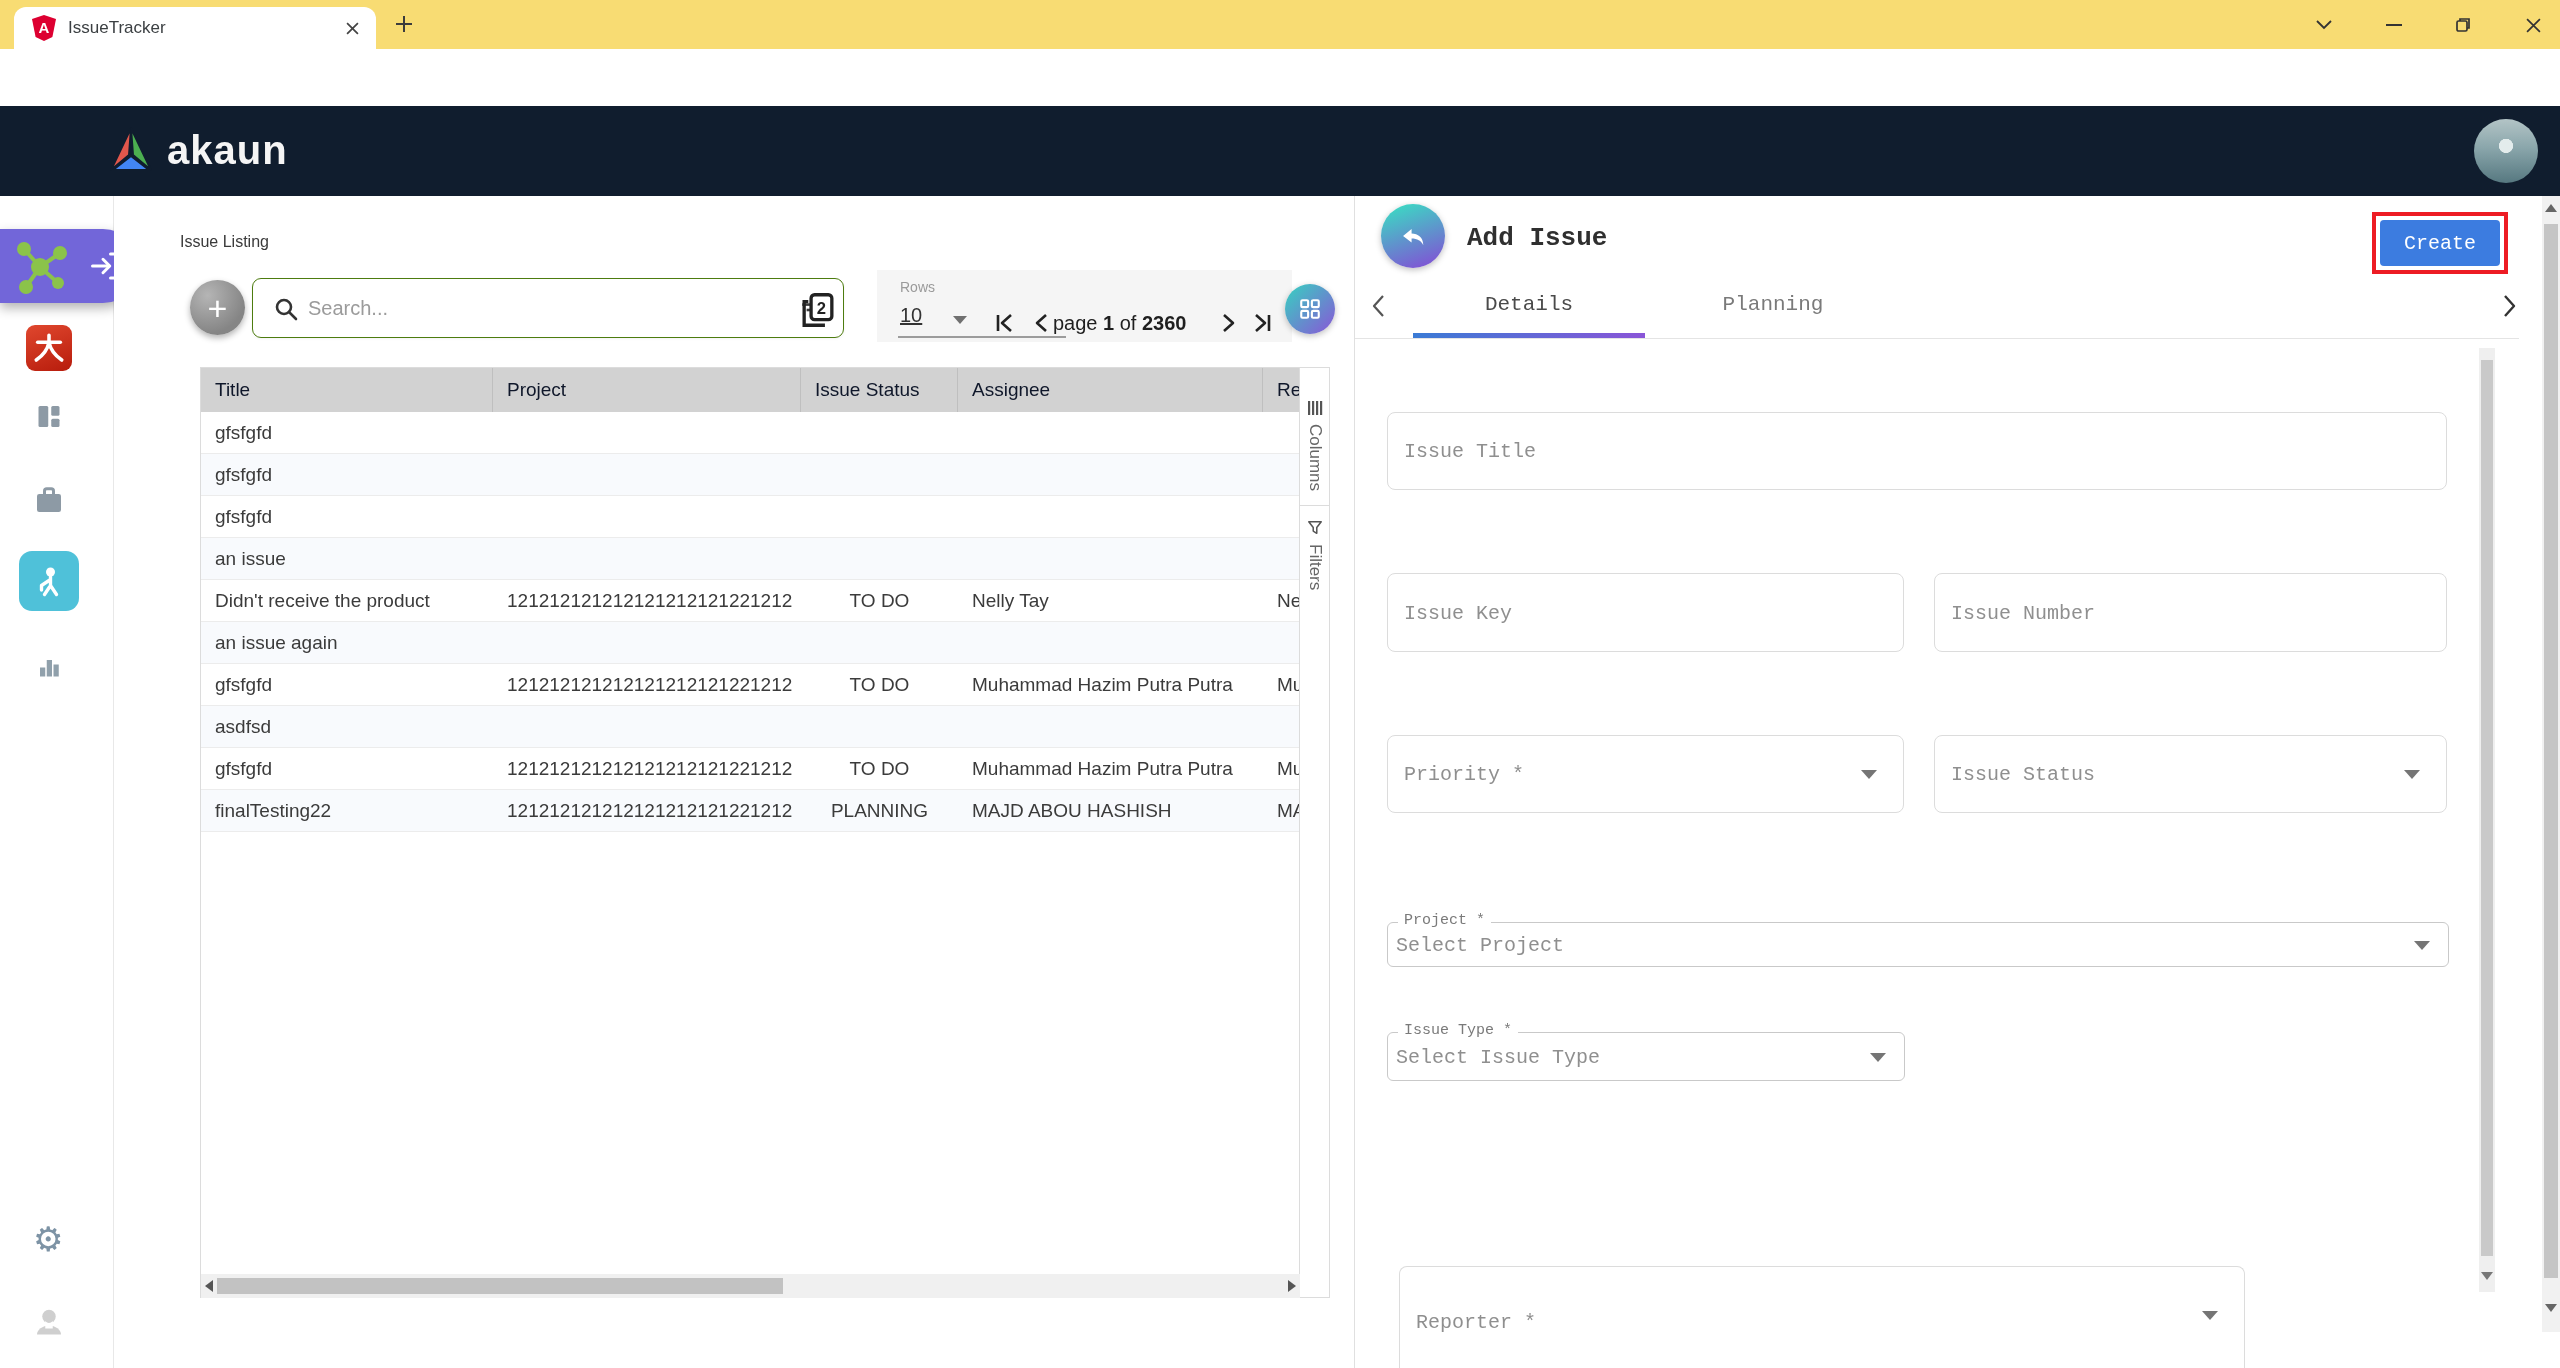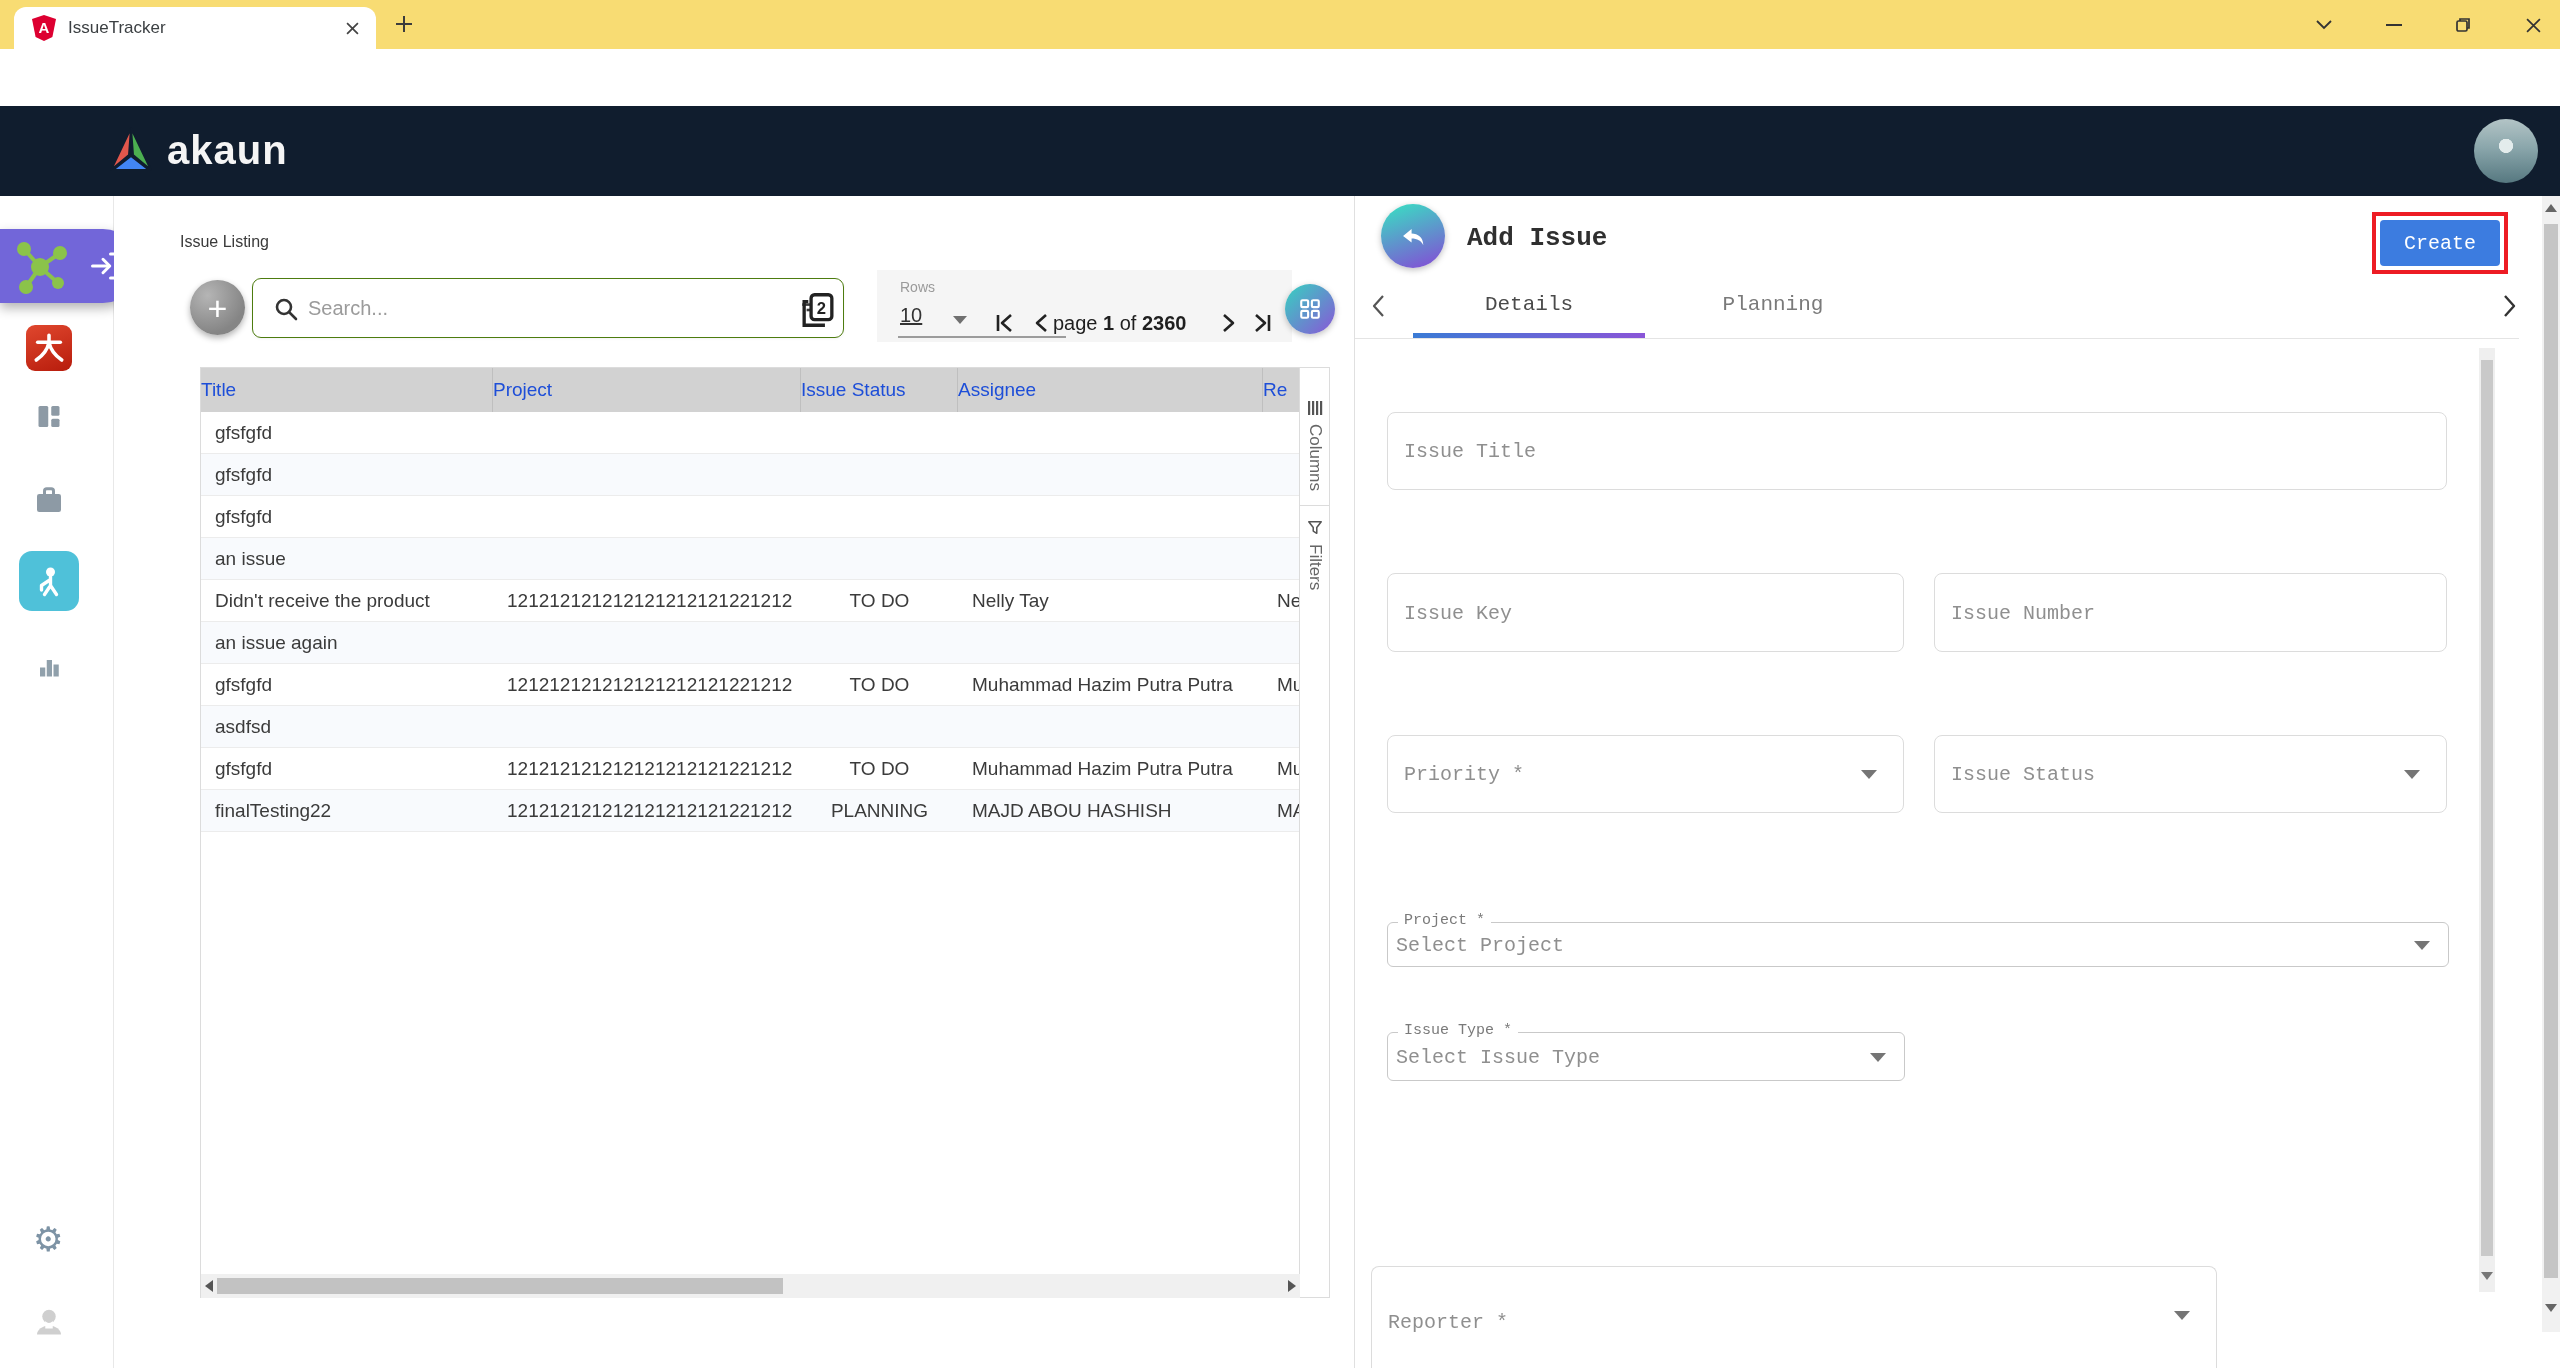--- a/index.html
+++ b/index.html
@@ -62,21 +62,21 @@
   #rows-underline { position:absolute; left:21px; top:66px; width:168px; height:2px; background:#9c9c9c; }
   .pgbtn { position:absolute; top:40px; width:26px; height:26px; }
   #page-text { position:absolute; left:176px; top:42px; font-size:20px; color:#1f1f1f; }
   #page-text b { font-weight:bold; }
   #grid-btn { position:absolute; left:1171px; top:88px; width:50px; height:50px; border-radius:50%;
     background:linear-gradient(135deg,var(--grad_a,#35d3c0),var(--grad_b,#8a55d7)); display:flex; align-items:center; justify-content:center; box-shadow:0 2px 6px rgba(0,0,0,.25); }
 
   
   #table { position:absolute; left:86px; top:171px; width:1130px; height:931px; border:1px solid #dcdcdc; background:#fff; }
   #thead { position:absolute; left:0; top:0; width:1100px; height:44px; background:#d2d2d2; display:flex; }
-  .hc { height:44px; line-height:44px; font-size:19px; color:#1d4ed8; border-right:1px solid #bfbfbf; overflow:hidden; white-space:nowrap; }
+  .hc { height:44px; line-height:44px; font-size:19px; color:#0f172a; padding-left:14px; border-right:1px solid #bfbfbf; overflow:hidden; white-space:nowrap; }
   .hc:last-child { border-right:none; }
   .c1{width:292px;} .c2{width:308px;} .c3{width:157px;} .c4{width:305px;} .c5{width:38px;}
   #tbody { position:absolute; left:0; top:44px; width:1100px; }
   .trow { display:flex; height:42px; border-bottom:1px solid #ececec; background:#fff; }
   .trow.alt { background:#f8fafd; }
   .tc { height:42px; line-height:42px; font-size:19px; color:#3b3b3b; padding-left:14px; overflow:hidden; white-space:nowrap; }
   .tc.c3 { padding-left:0; text-align:center; }
   
   #rail { position:absolute; right:0; top:0; width:30px; height:929px; border-left:1px solid #dcdcdc; background:#fff; display:flex; flex-direction:column; align-items:center; padding-top:32px; }
   .rail-txt { writing-mode:vertical-rl; font-size:17px; color:#666; margin-top:8px; }
@@ -485,21 +485,21 @@
       <div class="mat" style="left:32px;top:726px;width:1062px;height:45px">
         <span class="lbl">Project *</span>
         <span class="val">Select Project</span>
         <span class="caret"></span>
       </div>
       <div class="mat" style="left:32px;top:836px;width:518px;height:49px">
         <span class="lbl">Issue Type *</span>
         <span class="val">Select Issue Type</span>
         <span class="caret"></span>
       </div>
-      <div class="fld" style="left:16px;top:1070px;width:846px;height:102px;border-radius:8px 8px 0 0;border-bottom:none">
+      <div class="fld" style="left:44px;top:1070px;width:846px;height:102px;border-radius:8px 8px 0 0;border-bottom:none">
         <span class="ph" style="top:44px;transform:none">Reporter *</span>
         <span class="caret" style="top:48px"></span>
       </div>
 
       <div id="inner-scroll">
         <div id="inner-thumb"></div>
         <div id="inner-darr"></div>
       </div>
     </div>
   </div>

